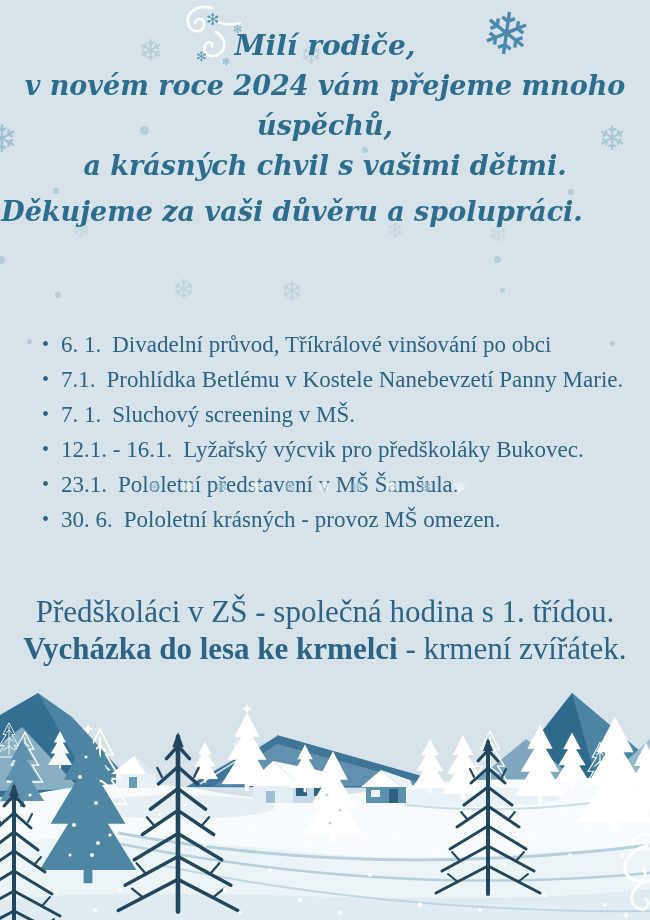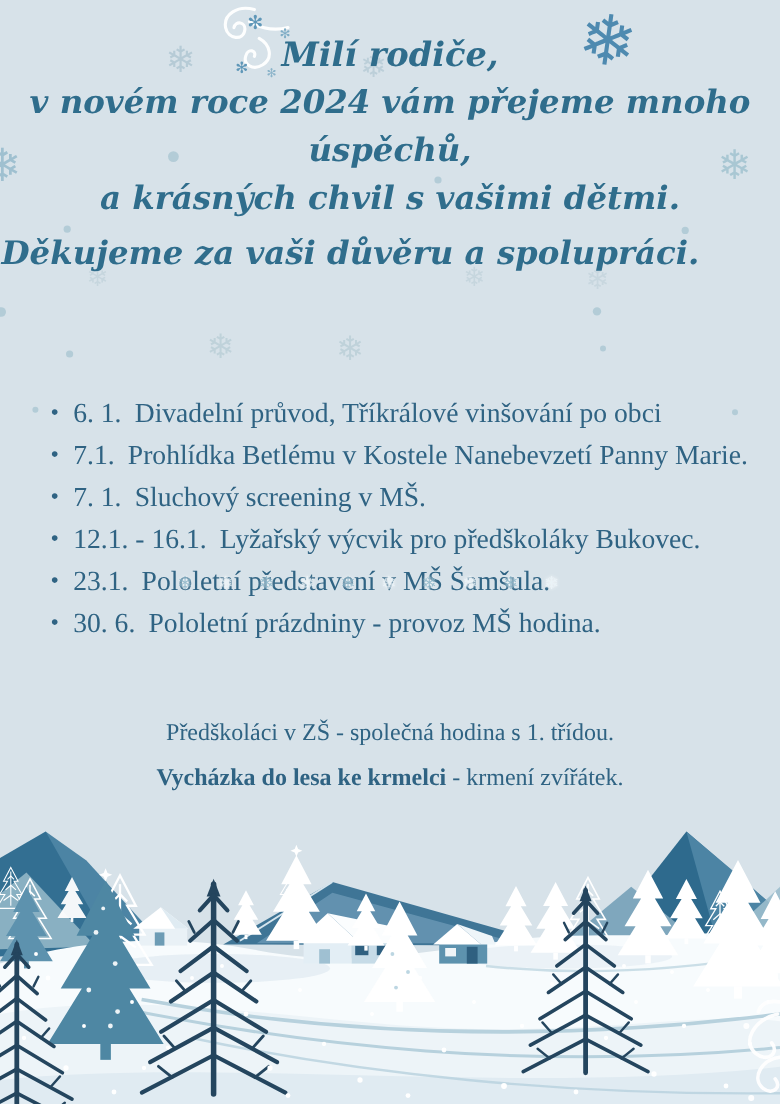--- a/index.html
+++ b/index.html
@@ -68,21 +68,21 @@
   .garland{
     position:absolute;left:148px;top:480px;width:318px;
     display:flex;justify-content:space-between;
     font-size:15px;color:#8fb7c9;opacity:0.85;
     text-shadow:0 0 3px #ffffff;line-height:1;
   }
   .garland span:nth-child(even){color:#eef6fa;}
   
   .notes{
     position:absolute;left:0;top:593px;width:650px;text-align:center;
-    font-size:20px;line-height:37px;color:#2f6383;
+    font-size:31px;line-height:37px;color:#2f6383;
   }
   .notes .b{font-weight:bold;}
   
   .scene{position:absolute;left:0;bottom:0;display:block;}
 </style>
 </head>
 <body>
 
 <div class="page">
 
@@ -137,21 +137,21 @@
     <div class="event">
       <span class="bullet">•</span><span class="date">7. 1.</span><span>Sluchový screening v MŠ.</span>
     </div>
     <div class="event">
       <span class="bullet">•</span><span class="date">12.1. - 16.1.</span><span>Lyžařský výcvik pro předškoláky Bukovec.</span>
     </div>
     <div class="event">
       <span class="bullet">•</span><span class="date">23.1.</span><span>Pololetní představení v MŠ Šamšula.</span>
     </div>
     <div class="event">
-      <span class="bullet">•</span><span class="date">30. 6.</span><span>Pololetní prázdniny - provoz MŠ hodina.</span>
+      <span class="bullet">•</span><span class="date">30. 6.</span><span>Pololetní krásných - provoz MŠ omezen.</span>
     </div>
   </div>
 
   <div class="garland">
     <span>❄</span>
     <span>❄</span>
     <span>❄</span>
     <span>❄</span>
     <span>❄</span>
     <span>❄</span>

